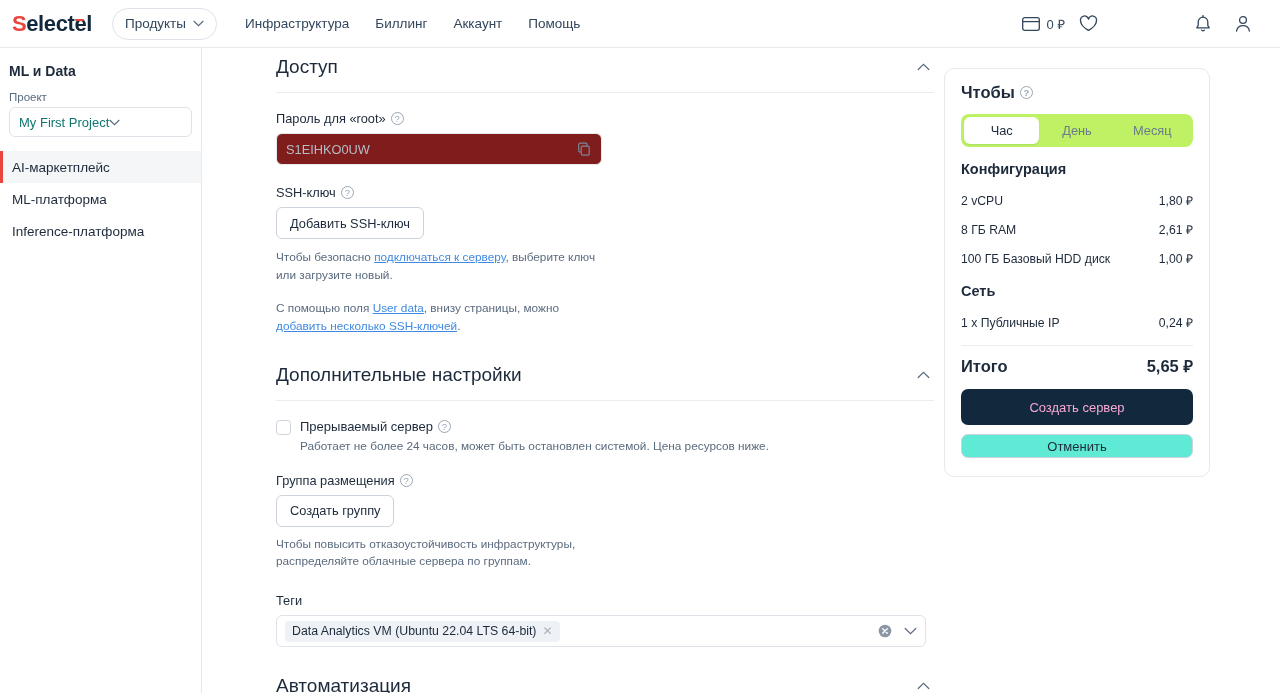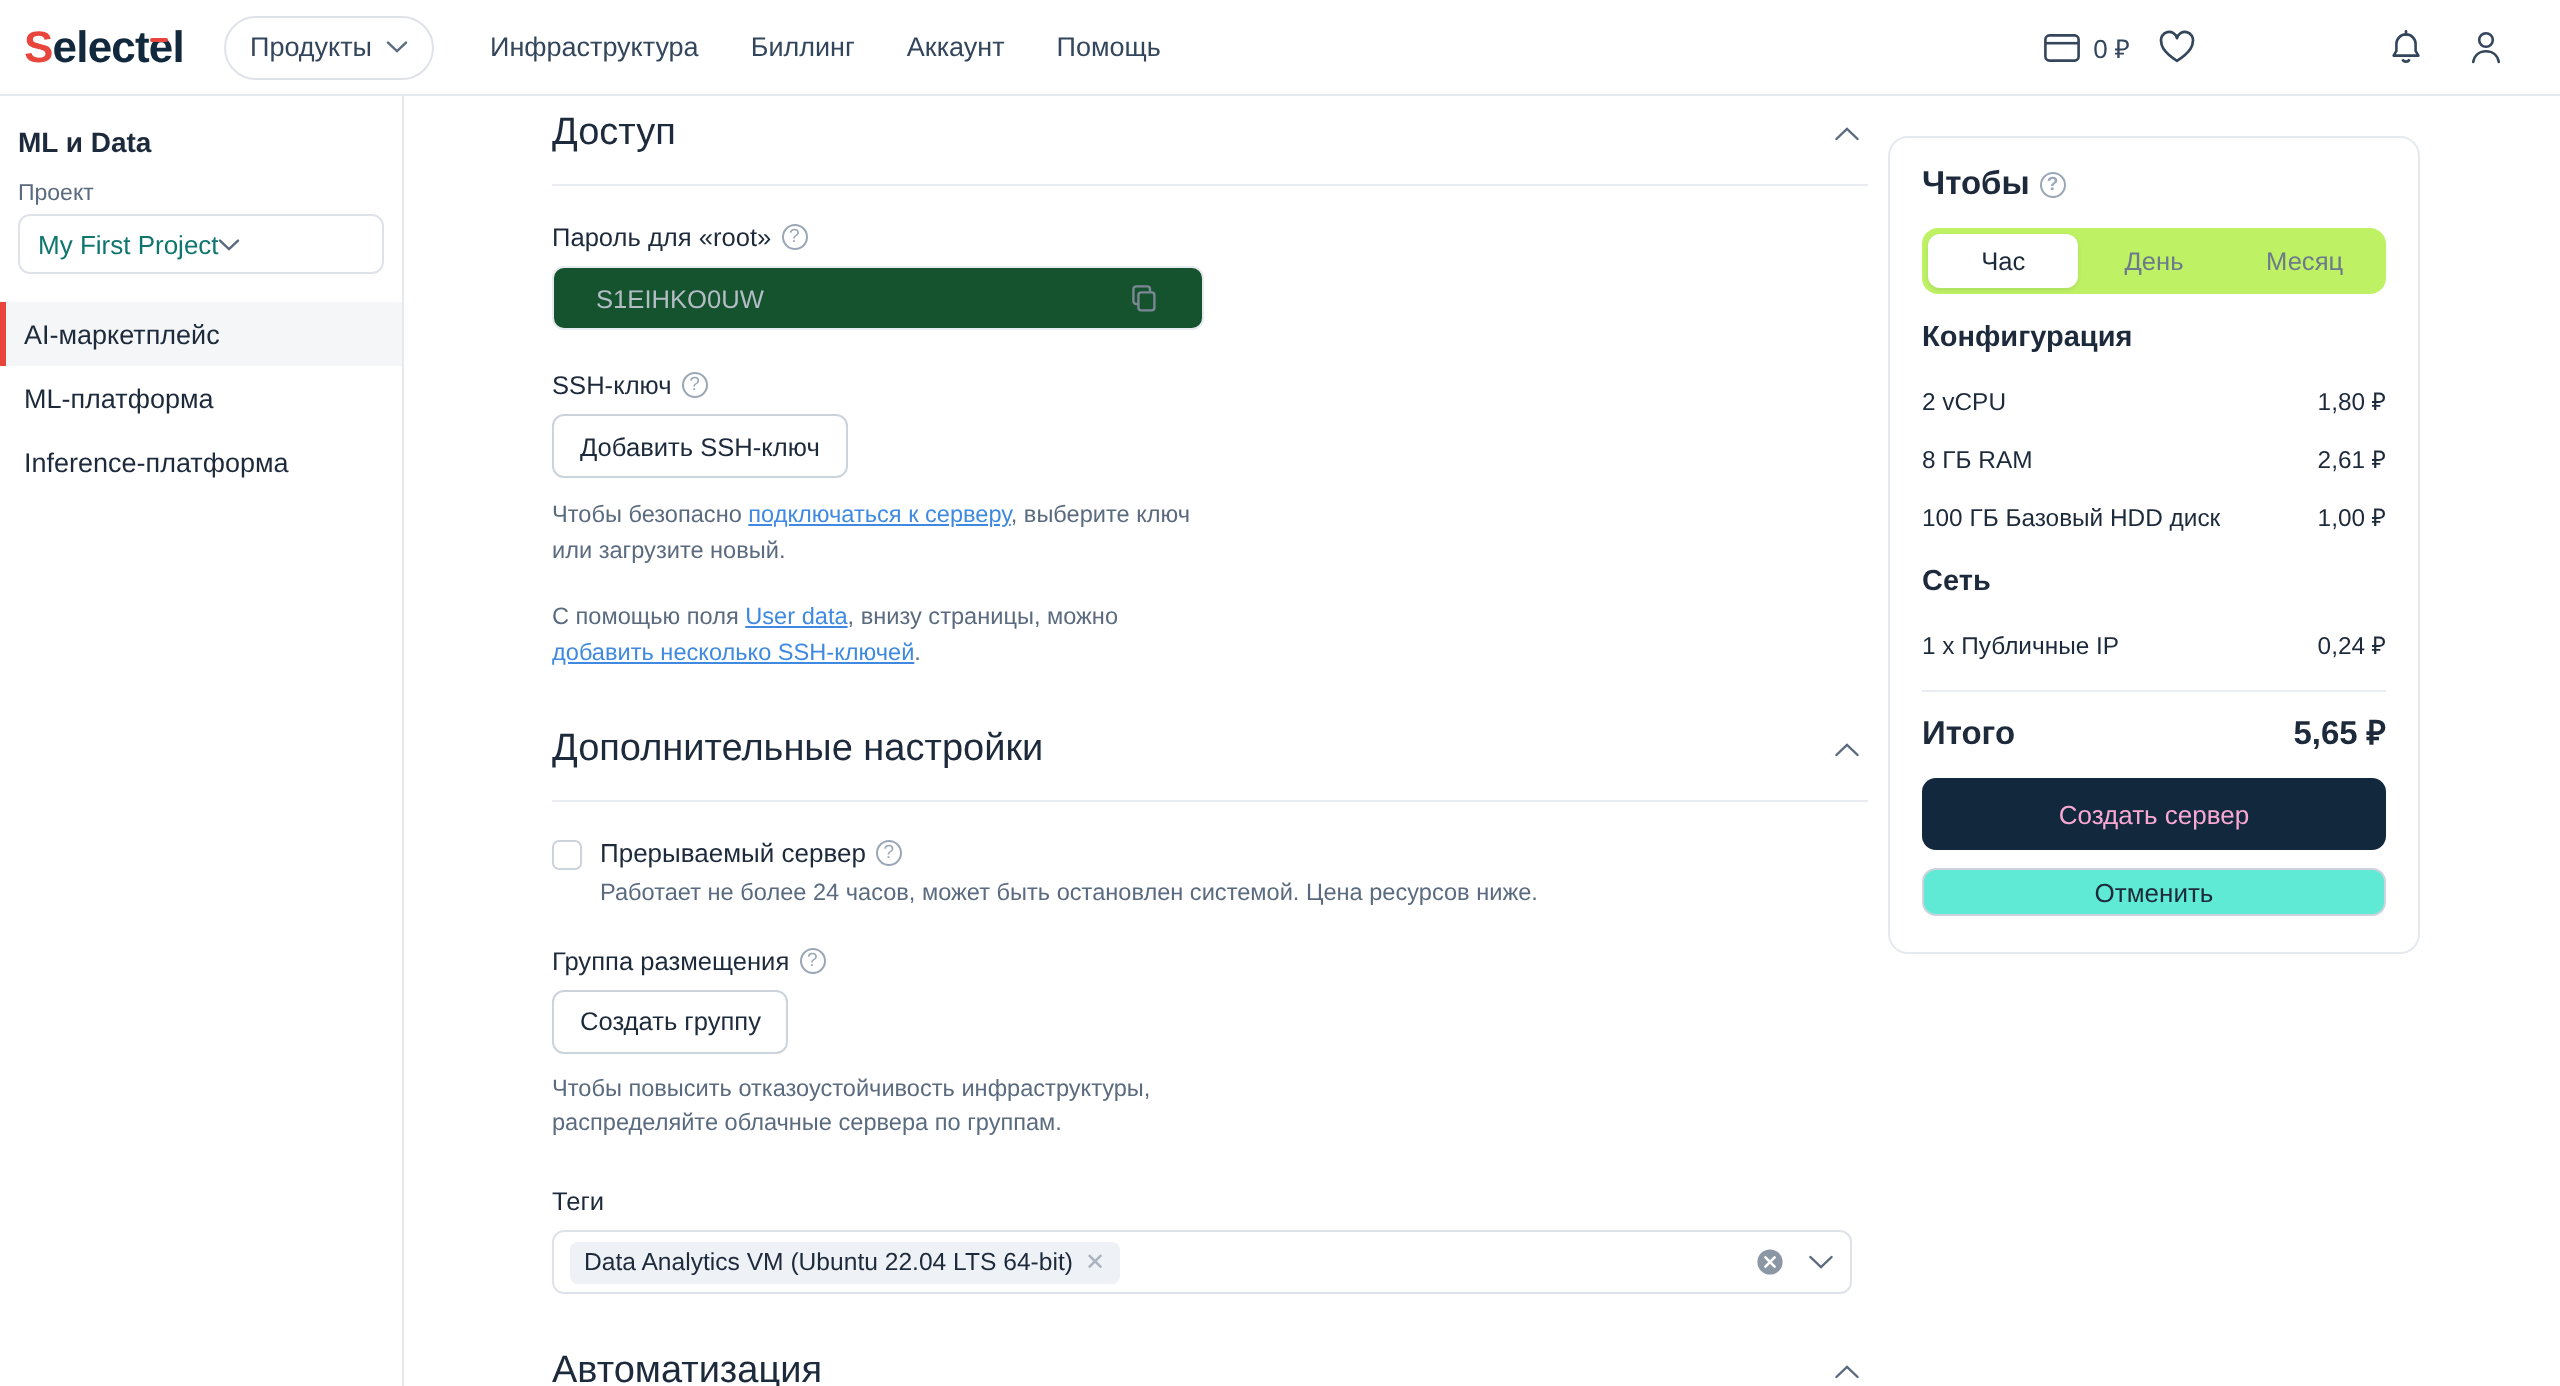--- a/index.html
+++ b/index.html
@@ -146,25 +146,25 @@
     border: 1.2px solid #9aa7b6;
     color: #9aa7b6;
     font-size: 9.5px;
     display: inline-flex; align-items: center; justify-content: center;
     line-height: 1;
     font-family: "Liberation Sans", sans-serif;
   }
 
   .pw-input {
     width: 326px; height: 32px;
-    background: #14532d;
+    background: #7f1d1d;
     border: 1px solid #e7eaee;
     border-radius: 6px;
     display: flex; align-items: center;
-    padding: 0 21px;
+    padding: 0 9px;
     font-size: 12.8px;
     color: #b4bcc6;
     cursor: text;
   }
   .pw-input .copy { margin-left: auto; cursor: pointer; }
 
   .btn-outline {
     height: 32px;
     border: 1px solid #ccd3dc;
     border-radius: 6px;

